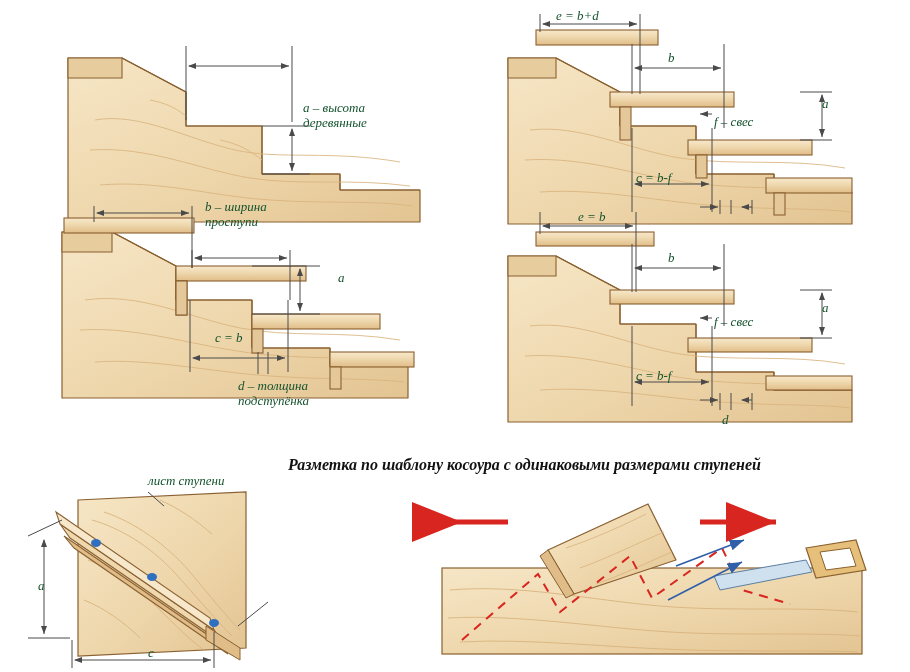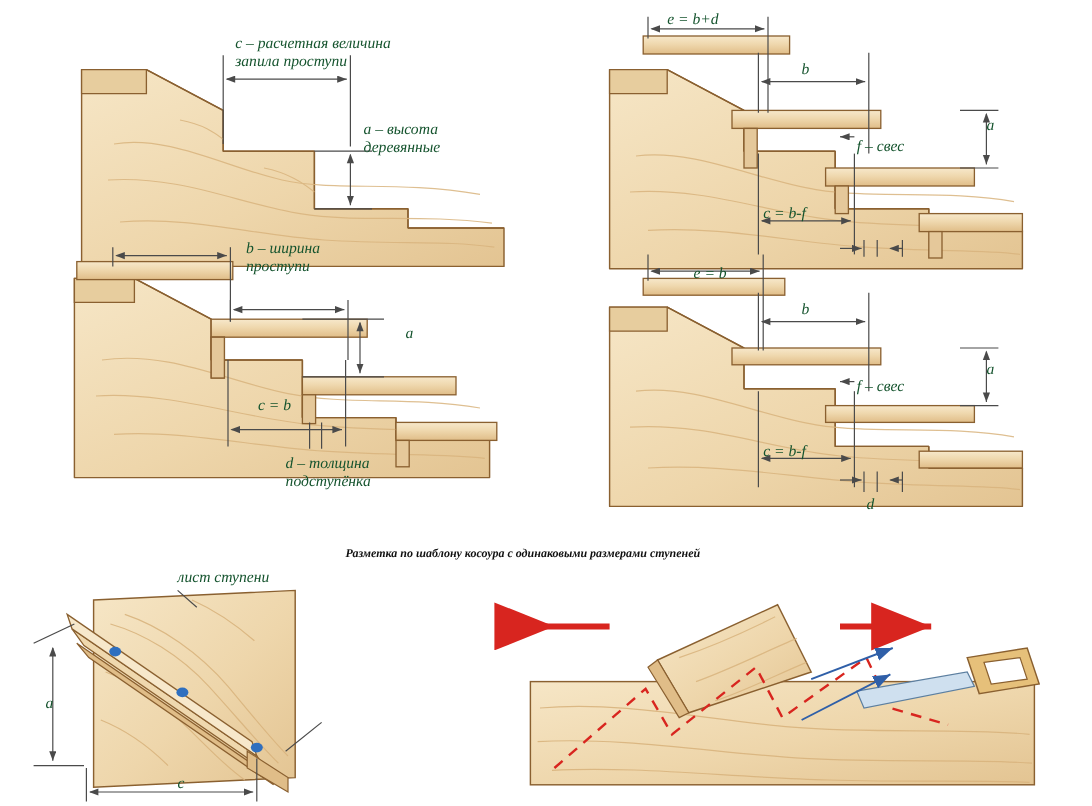--- a/index.html
+++ b/index.html
@@ -19,21 +19,21 @@
     font-size:13px;
     color:#14532d;
     line-height:1.18;
     white-space:pre;
   }
   .title{
     position:absolute;
     font-family:"Liberation Serif", serif;
     font-style:italic;
     font-weight:bold;
-    font-size:10px;
+    font-size:16px;
     color:#111111;
     white-space:pre;
   }
 </style>
 </head>
 <body>
 
 <div class="stage">
 
   <svg width="910" height="672" viewBox="0 0 910 672">
@@ -325,39 +325,37 @@
       <path d="M806,548 L856,540 L866,570 L816,578 Z" fill="#e6c07a" stroke="#8a6030" stroke-width="1.2"></path>
       <path d="M820,552 L850,548 L856,566 L826,570 Z" fill="#ffffff" stroke="#8a6030" stroke-width="1"></path>
 
       <g stroke="#2f5fa8" stroke-width="1.6" fill="none">
         <path d="M668,600 L742,562" marker-end="url(#arrBlue)"></path>
         <path d="M676,566 L744,540" marker-end="url(#arrBlue)"></path>
       </g>
     </g>
   </svg>
 
-  <div class="lbl" style="left:196px;top:28px;">c – расчетная величина
-запила проступи</div>
   <div class="lbl" style="left:303px;top:100px;">a – высота
 деревянные</div>
 
   <div class="lbl" style="left:205px;top:199px;">b – ширина
 проступи</div>
   <div class="lbl" style="left:338px;top:270px;">a</div>
   <div class="lbl" style="left:215px;top:330px;">c = b</div>
   <div class="lbl" style="left:238px;top:378px;">d – толщина
 подступёнка</div>
 
   <div class="lbl" style="left:556px;top:8px;">e = b+d</div>
   <div class="lbl" style="left:668px;top:50px;">b</div>
   <div class="lbl" style="left:822px;top:96px;">a</div>
   <div class="lbl" style="left:714px;top:114px;">f – свес</div>
   <div class="lbl" style="left:636px;top:170px;">c = b-f</div>
 
-  <div class="lbl" style="left:578px;top:220px;">e = b</div>
+  <div class="lbl" style="left:578px;top:209px;">e = b</div>
   <div class="lbl" style="left:668px;top:250px;">b</div>
   <div class="lbl" style="left:822px;top:300px;">a</div>
   <div class="lbl" style="left:714px;top:314px;">f – свес</div>
   <div class="lbl" style="left:636px;top:368px;">c = b-f</div>
   <div class="lbl" style="left:722px;top:412px;">d</div>
 
   <div class="title" style="left:288px;top:456px;">Разметка по шаблону косоура с одинаковыми размерами ступеней</div>
 
   <div class="lbl" style="left:148px;top:473px;">лист ступени</div>
   <div class="lbl" style="left:38px;top:578px;">a</div>

